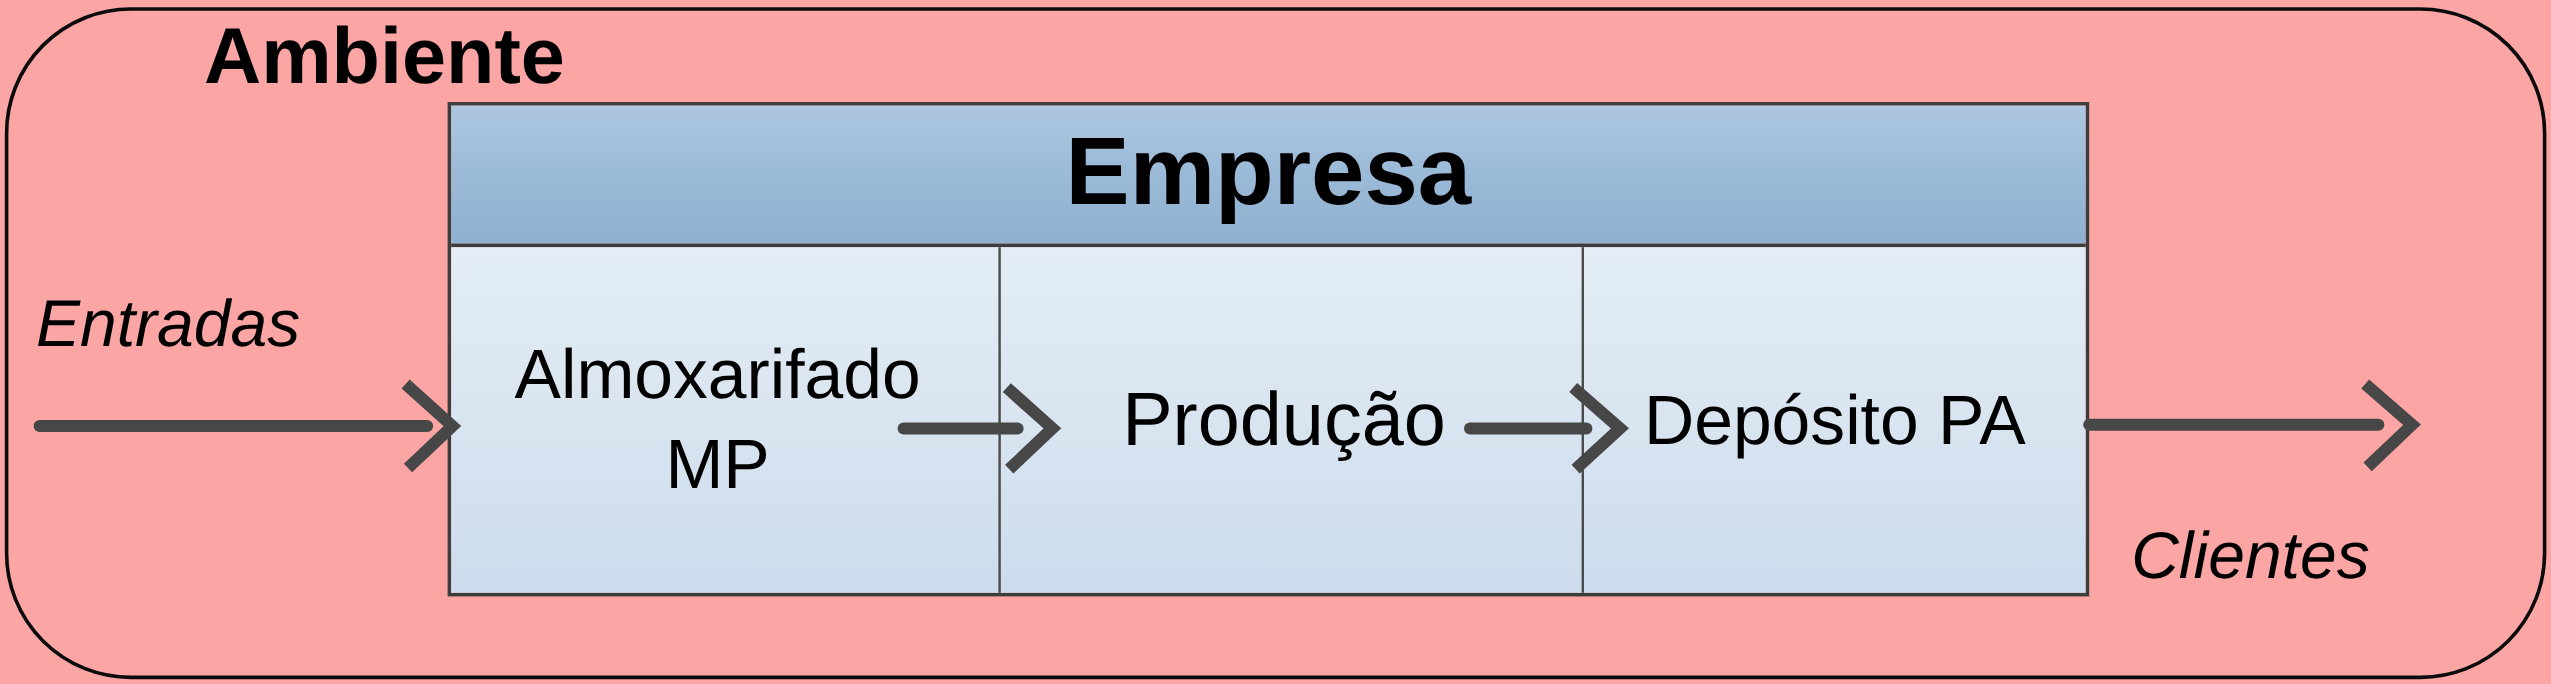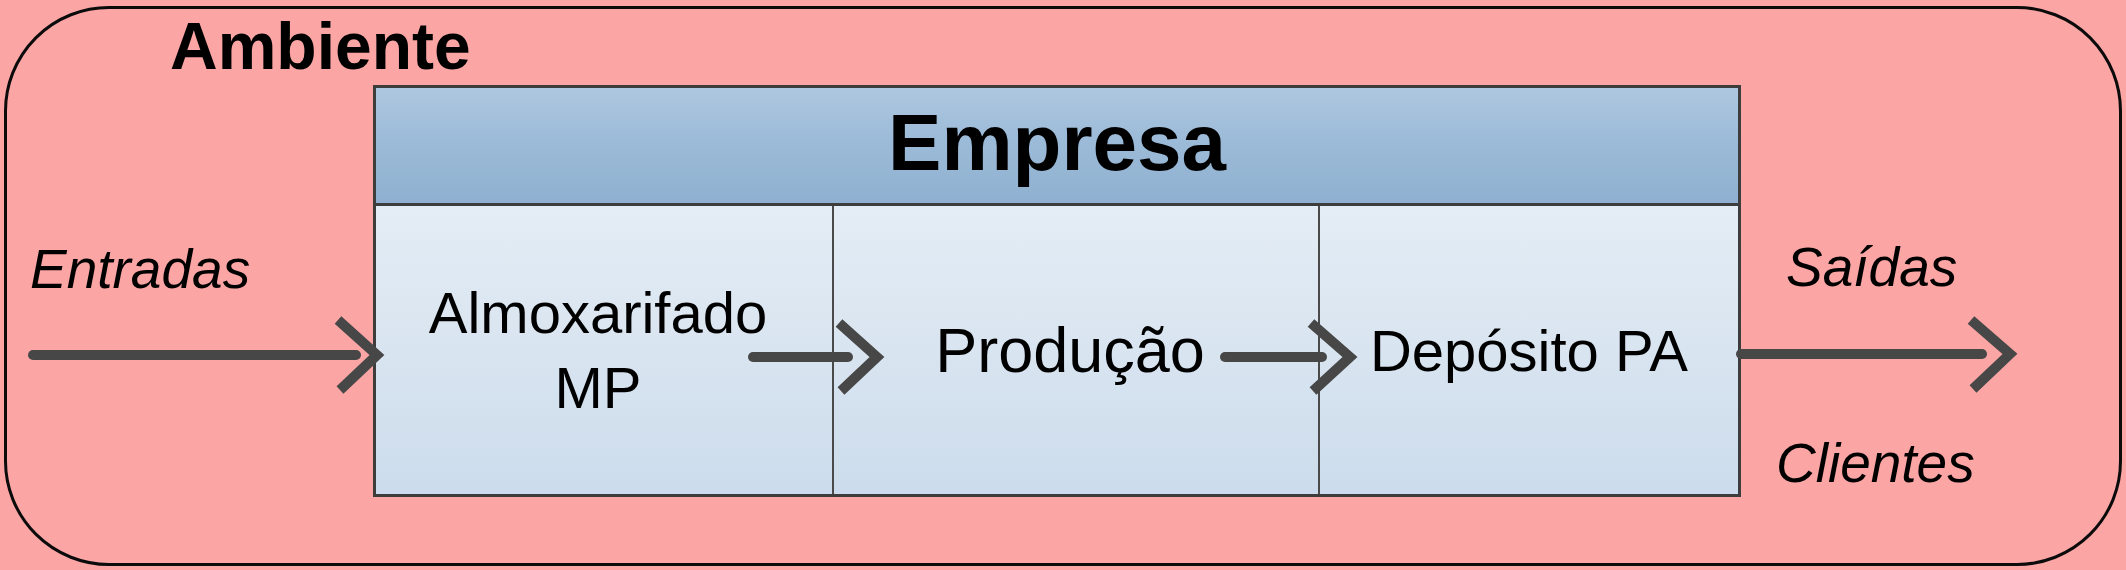--- a/index.html
+++ b/index.html
@@ -137,21 +137,20 @@
       </div>
       <div class="compartment" id="compartment-deposito">
         <span class="comp-label">Depósito PA</span>
       </div>
     </div>
   </div>
 
   <div class="side-label" id="entradas-label">Entradas</div>
 
 
-  <div class="side-label" id="saidas-label">Saídas</div>
 
   <div class="side-label" id="clientes-label">Clientes</div>
 
   <svg id="arrow-layer" viewBox="0 0 2126 570" xmlns="http://www.w3.org/2000/svg">
     <g>
       <path class="shaft" d="M 33 355 H 356"></path>
       <path class="head" d="M 338 320 L 377 355 L 340 390"></path>
     </g>
     <g>
       <path class="shaft" d="M 753 357 H 848"></path>

